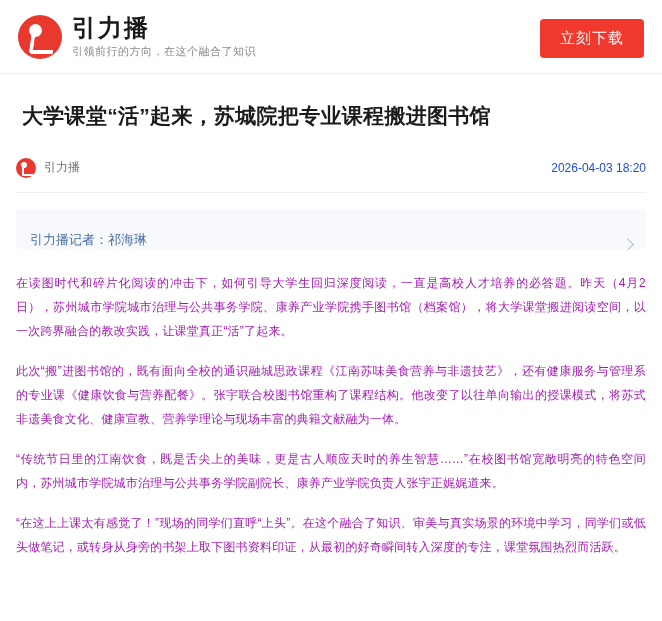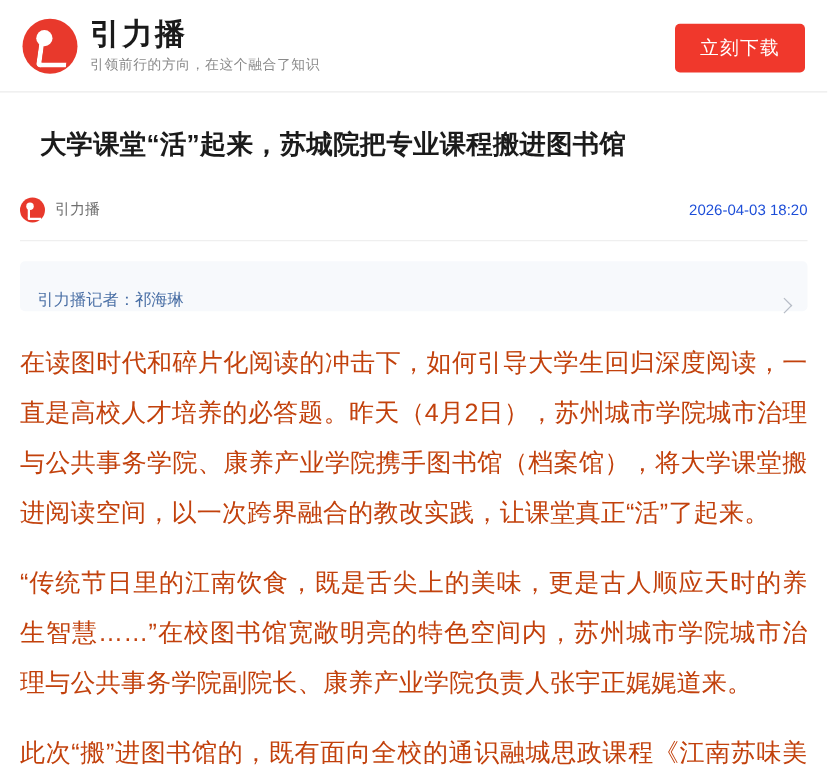--- a/index.html
+++ b/index.html
@@ -93,21 +93,21 @@
 
   
   .article {
     padding: 0 16px;
   }
   .article-title {
     font-size: 21px;
     font-weight: bold;
     color: #1b1b1b;
     line-height: 1.5;
-    margin: 26px 0 0 16px;
+    margin: 26px 0 0 6px;
     letter-spacing: 0.3px;
   }
 
   .meta-row {
     display: flex;
     align-items: center;
     margin-top: 26px;
     padding-bottom: 14px;
     border-bottom: 1px solid #efefef;
   }
@@ -171,23 +171,23 @@
     height: 9px;
     border-top: 1.6px solid #b6bcc6;
     border-right: 1.6px solid #b6bcc6;
     transform: rotate(45deg);
   }
 
   .body-copy {
     margin-top: 22px;
   }
   .body-copy p {
-    font-size: 20px;
+    font-size: 12px;
     line-height: 2.0;
-    color: #c2410c;
+    color: #a21caf;
     margin: 0 0 16px 0;
     text-align: justify;
     text-indent: 0;
     letter-spacing: 0.2px;
   }
 </style>
 </head>
 <body>
 
 <div class="site-header">
@@ -211,18 +211,18 @@
     <span class="meta-date">2026-04-03 18:20</span>
   </div>
 
   <div class="author-card">
     <span class="author-card-text">引力播记者：祁海琳</span>
     <span class="chevron"></span>
   </div>
 
   <div class="body-copy">
     <p>在读图时代和碎片化阅读的冲击下，如何引导大学生回归深度阅读，一直是高校人才培养的必答题。昨天（4月2日），苏州城市学院城市治理与公共事务学院、康养产业学院携手图书馆（档案馆），将大学课堂搬进阅读空间，以一次跨界融合的教改实践，让课堂真正“活”了起来。</p>
+    <p>此次“搬”进图书馆的，既有面向全校的通识融城思政课程《江南苏味美食营养与非遗技艺》，还有健康服务与管理系的专业课《健康饮食与营养配餐》。张宇联合校图书馆重构了课程结构。他改变了以往单向输出的授课模式，将苏式非遗美食文化、健康宣教、营养学理论与现场丰富的典籍文献融为一体。</p>
     <p>“传统节日里的江南饮食，既是舌尖上的美味，更是古人顺应天时的养生智慧……”在校图书馆宽敞明亮的特色空间内，苏州城市学院城市治理与公共事务学院副院长、康养产业学院负责人张宇正娓娓道来。</p>
-    <p>此次“搬”进图书馆的，既有面向全校的通识融城思政课程《江南苏味美食营养与非遗技艺》，还有健康服务与管理系的专业课《健康饮食与营养配餐》。张宇联合校图书馆重构了课程结构。他改变了以往单向输出的授课模式，将苏式非遗美食文化、健康宣教、营养学理论与现场丰富的典籍文献融为一体。</p>
     <p>“在这上上课太有感觉了！”现场的同学们直呼“上头”。在这个融合了知识、审美与真实场景的环境中学习，同学们或低头做笔记，或转身从身旁的书架上取下图书资料印证，从最初的好奇瞬间转入深度的专注，课堂氛围热烈而活跃。</p>
   </div>
 
 </div>
 
 </body></html>

